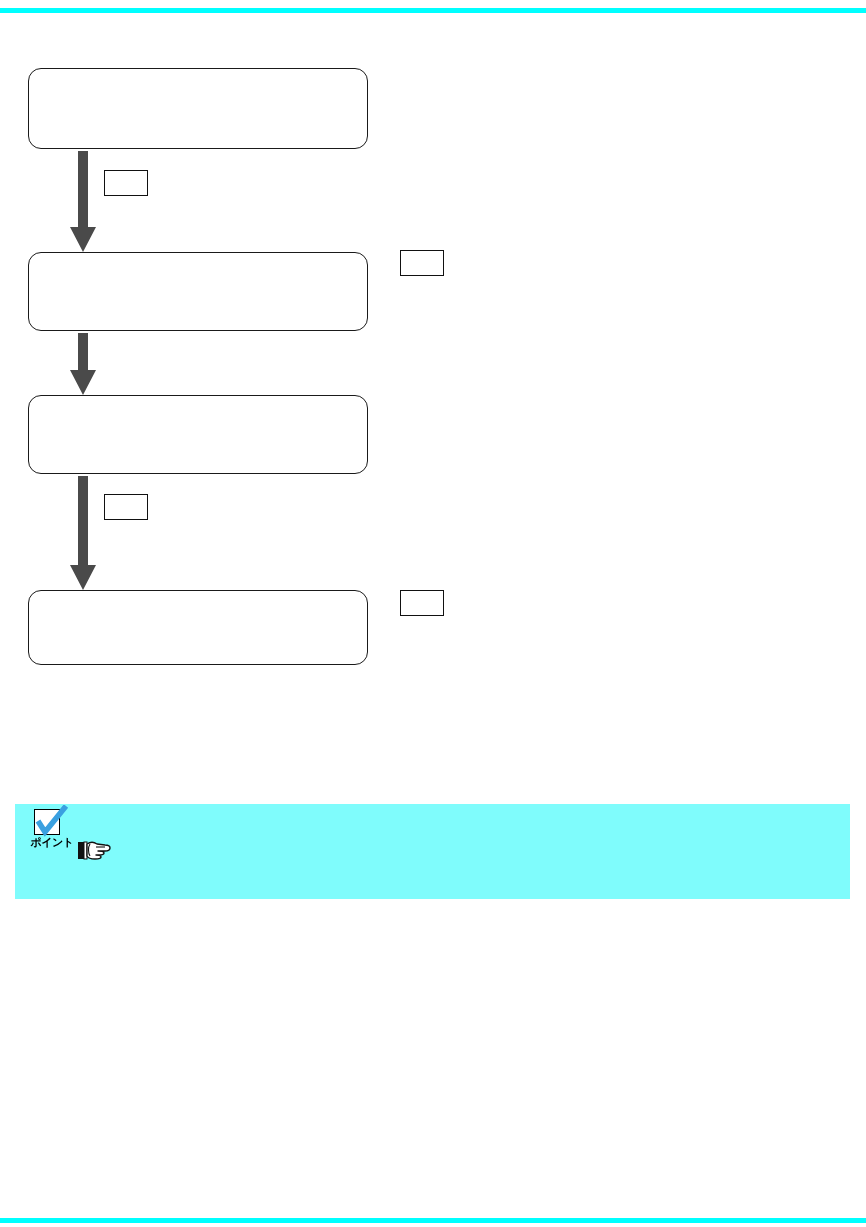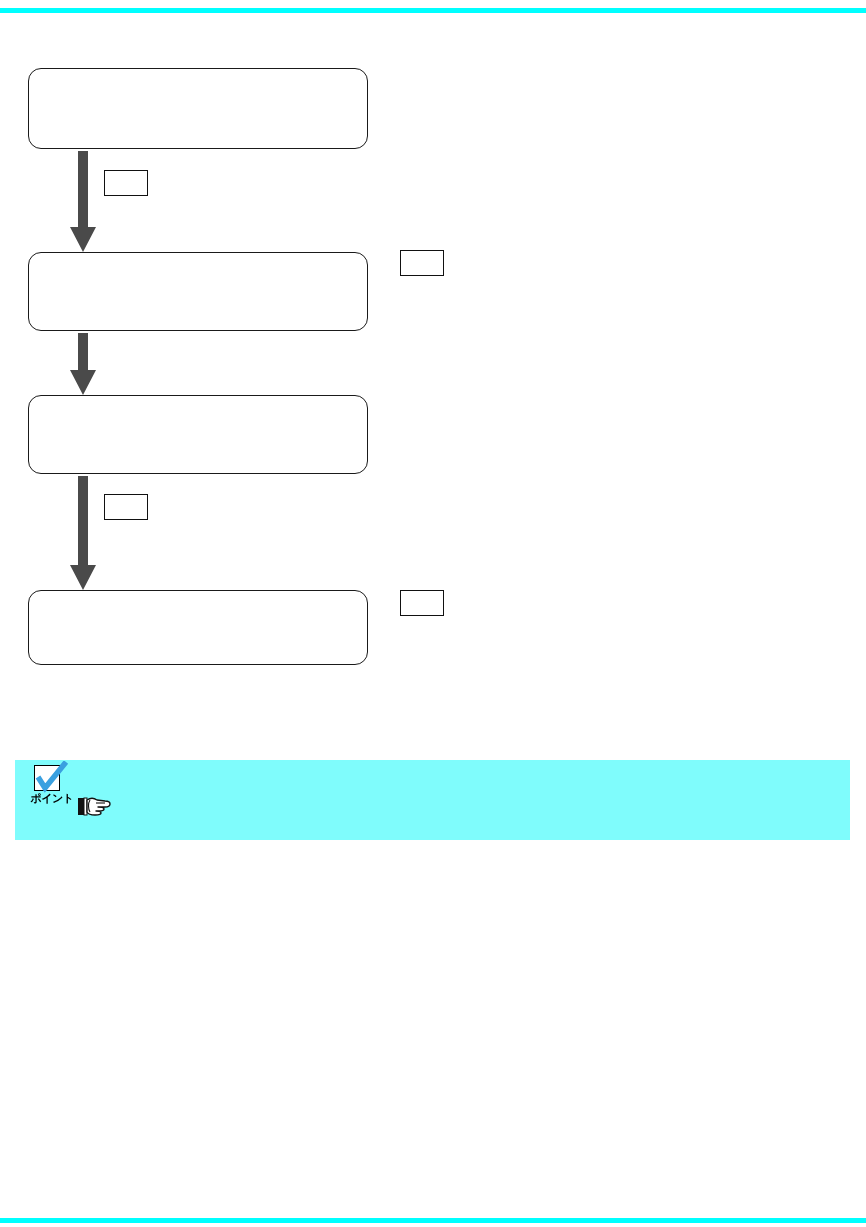--- a/index.html
+++ b/index.html
@@ -72,23 +72,23 @@
   
   .arrow {
     position: absolute;
   }
   .arrow svg { display: block; }
 
   
   .point-callout {
     position: absolute;
     left: 15px;
-    top: 760px;
+    top: 804px;
     width: 835px;
-    height: 80px;
+    height: 95px;
     background: #7ffcfc;
   }
   .point-badge {
     position: absolute;
     left: 13px;
     top: 3px;
     width: 48px;
     height: 46px;
   }
   .point-badge .check-box {

